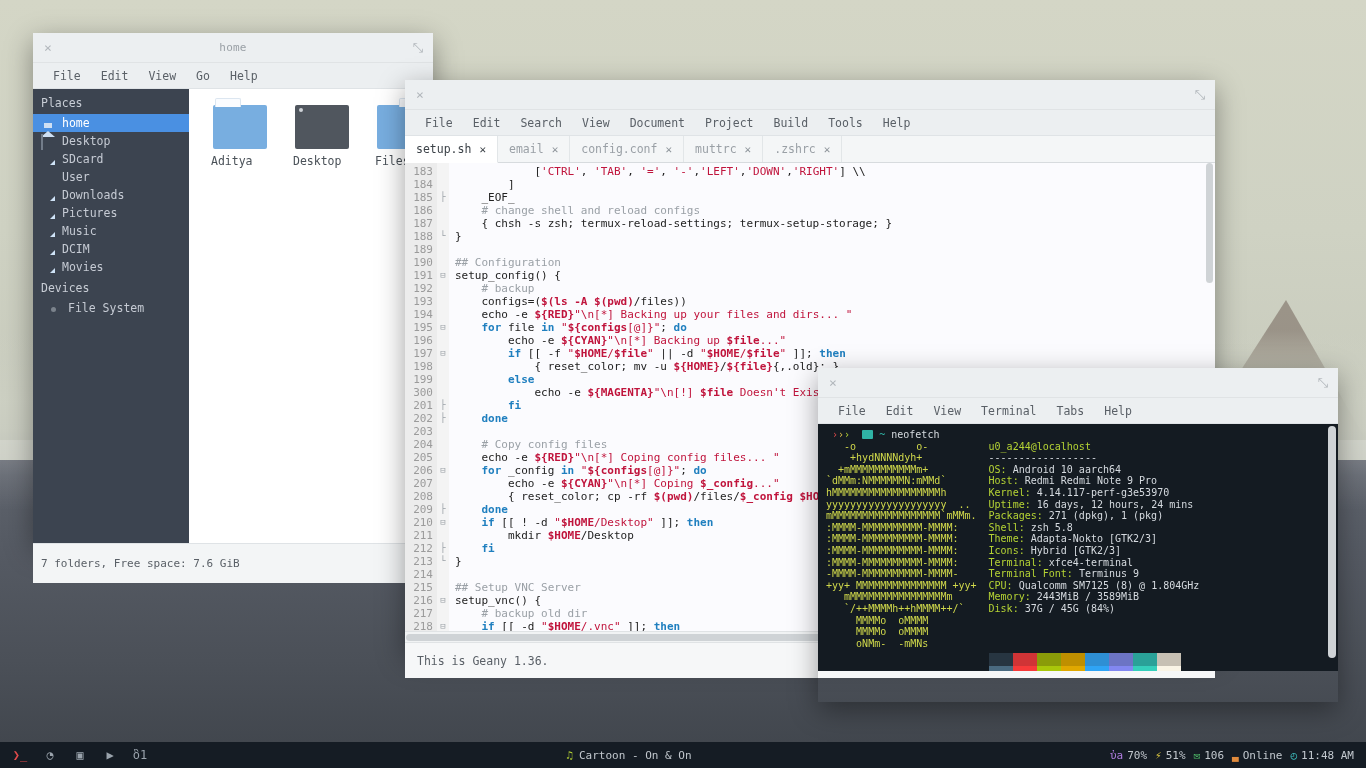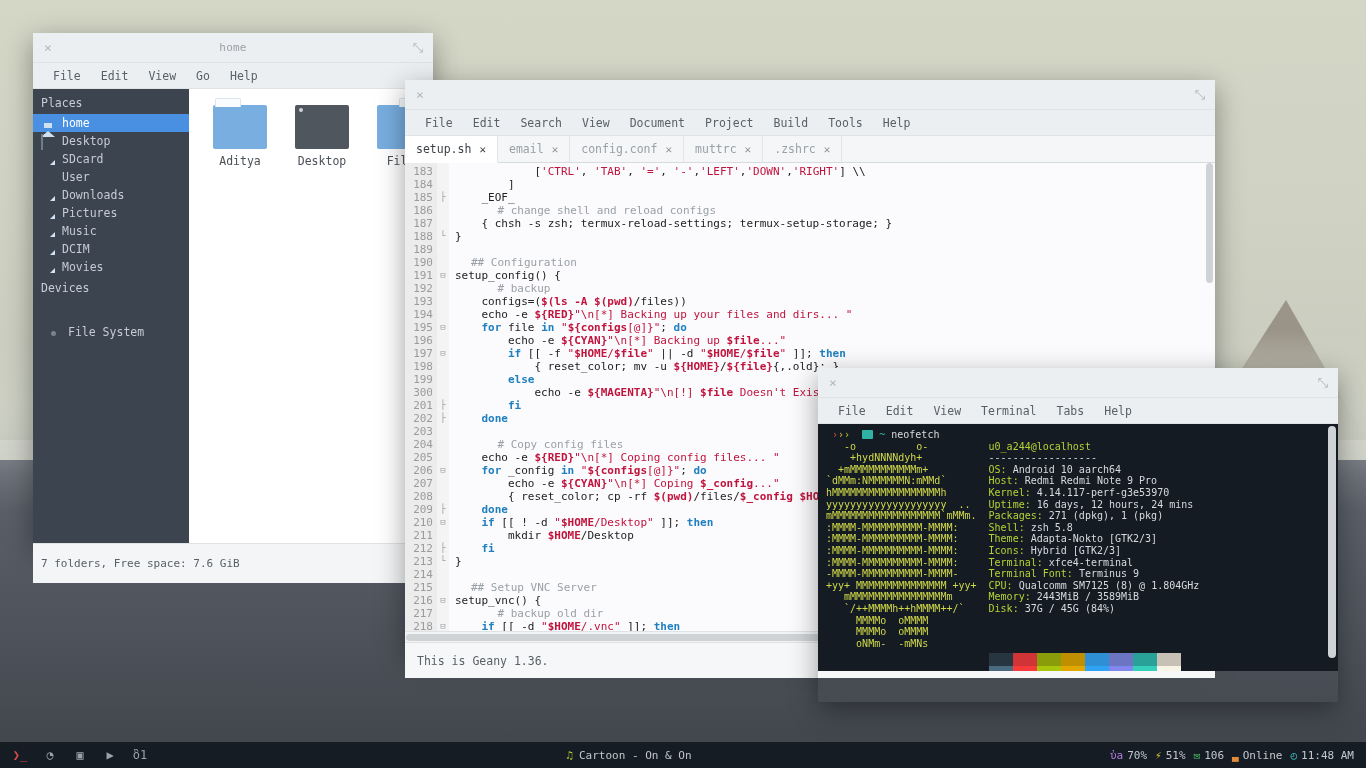--- a/index.html
+++ b/index.html
@@ -115,21 +115,21 @@
   .home-ico:after {
     content:""; position:absolute; left:-4px; top:6px; width:8px; height:5px; background:#9aa3ae;
   }
   .side-item.sel .home-ico { border-bottom-color:#cfe0f3; }
   .side-item.sel .home-ico:after { background:#cfe0f3; }
   .desk-ico { width:14px; height:11px; background:#525a66; border:1px solid #737d8a; margin-top:1px;}
   .disk-ico { width:13px; height:13px; background:#cfd4da; border-radius:2px; position:relative;}
   .disk-ico:after { content:""; position:absolute; left:4px; top:5px; width:5px;height:5px;border-radius:50%;background:#7b838c;}
   #fm-main { flex: 1; background: #ffffff; padding: 16px 0 0 0; }
   .fm-grid { display: flex; gap: 24px; padding-left: 22px; }
-  .fm-item { width: 58px; text-align: center; }
+  .fm-item { width: 58px; text-align: left; }
   .big-folder {
     width: 54px; height: 44px; margin: 0 auto 5px auto;
     background: #78aee0; border-radius: 2px; position: relative;
   }
   .big-folder:before {
     content:""; position:absolute; top:-7px; left:2px; width:24px; height:8px;
     background: #fafcff; border:1px solid #dce6f0; border-bottom:none; border-radius:2px 2px 0 0;
   }
   .big-folder.tab2:before { left: 22px; width: 30px; }
   .big-folder.dark {
@@ -171,21 +171,21 @@
   #fold {
     width: 12px; background: #f4f4f4; color:#9aa0a6; padding-top:2px;
     font-size: 9px; text-align:center;
   }
   #code {
     flex: 1; padding: 2px 0 0 6px; color: #222; white-space: pre; overflow: hidden;
     font-family: "DejaVu Sans Mono", monospace;
   }
   .k  { color: #1f7fbf; font-weight: bold; }  
   .st { color: #c0143c; }                      
-  .cm { color: #9aa0a6; margin-left: 16px; }                      
+  .cm { color: #9aa0a6; }                      
   .vr { color: #c0143c; font-weight: bold; }
   #geany-vscroll {
     position: absolute; right: 1px; top: 0; width: 9px; height: 468px; background: #fbfbfe;
   }
   #geany-vscroll i { display:block; position:absolute; top:0; left:1px; width:7px; height:120px; background:#cfd3d6; border-radius:4px;}
   #geany-hscroll {
     height: 11px; background: #f1f3f4; border-top:1px solid #e0e3e5; position:relative;
   }
   #geany-hscroll i { position:absolute; left:1px; top:2px; width: 700px; height:7px; background:#cfd3d6; border-radius:4px;}
   #geany-status {
@@ -286,21 +286,21 @@
               <span class="sicon"><span class="folder-ico"></span></span>
               <span>DCIM</span>
             </div>
             <div class="side-item">
               <span class="sicon"><span class="folder-ico"></span></span>
               <span>Movies</span>
             </div>
           </div>
         <div class="side-header">Devices</div>
         <div id="fm-devices">
-            <div class="side-item" style="padding-left: 14px; margin-top: 24px;">
+            <div class="side-item" style="padding-left: 14px;">
               <span class="sicon"><span class="disk-ico"></span></span>
               <span>File System</span>
             </div>
           </div>
       </div>
       <div id="fm-main">
         <div class="fm-grid" id="fm-items">
             <div class="fm-item">
               <div class="big-folder"></div>
               <div class="fm-label">Aditya</div>

